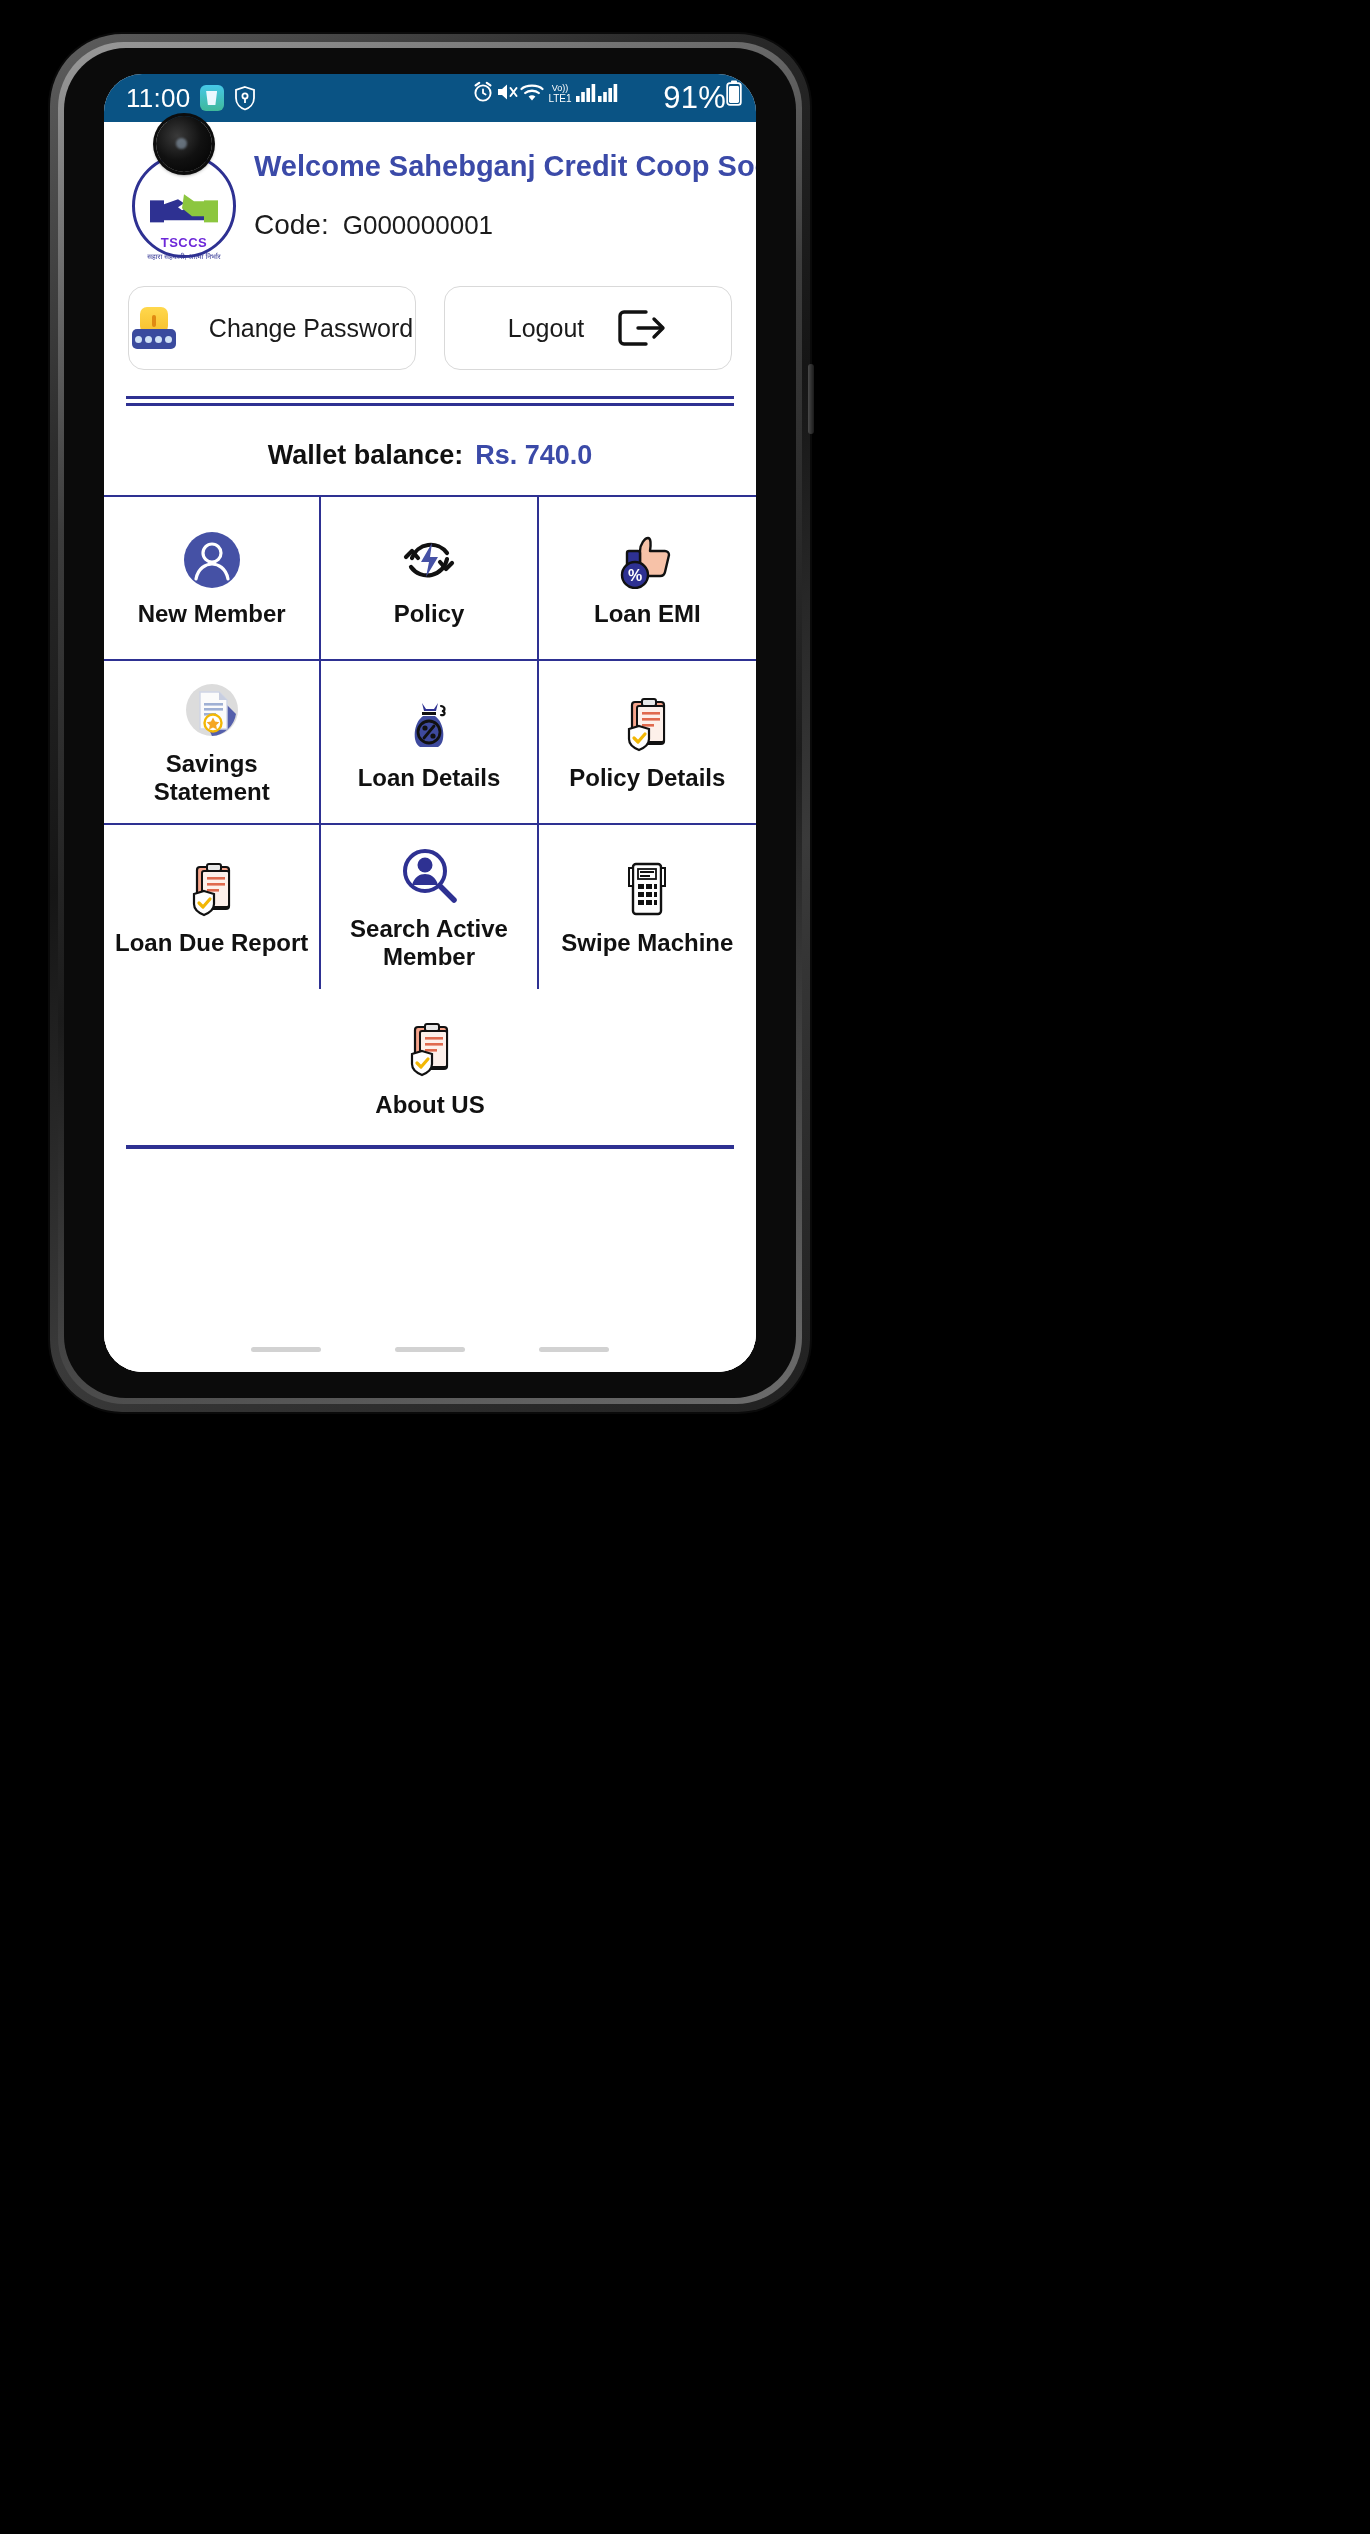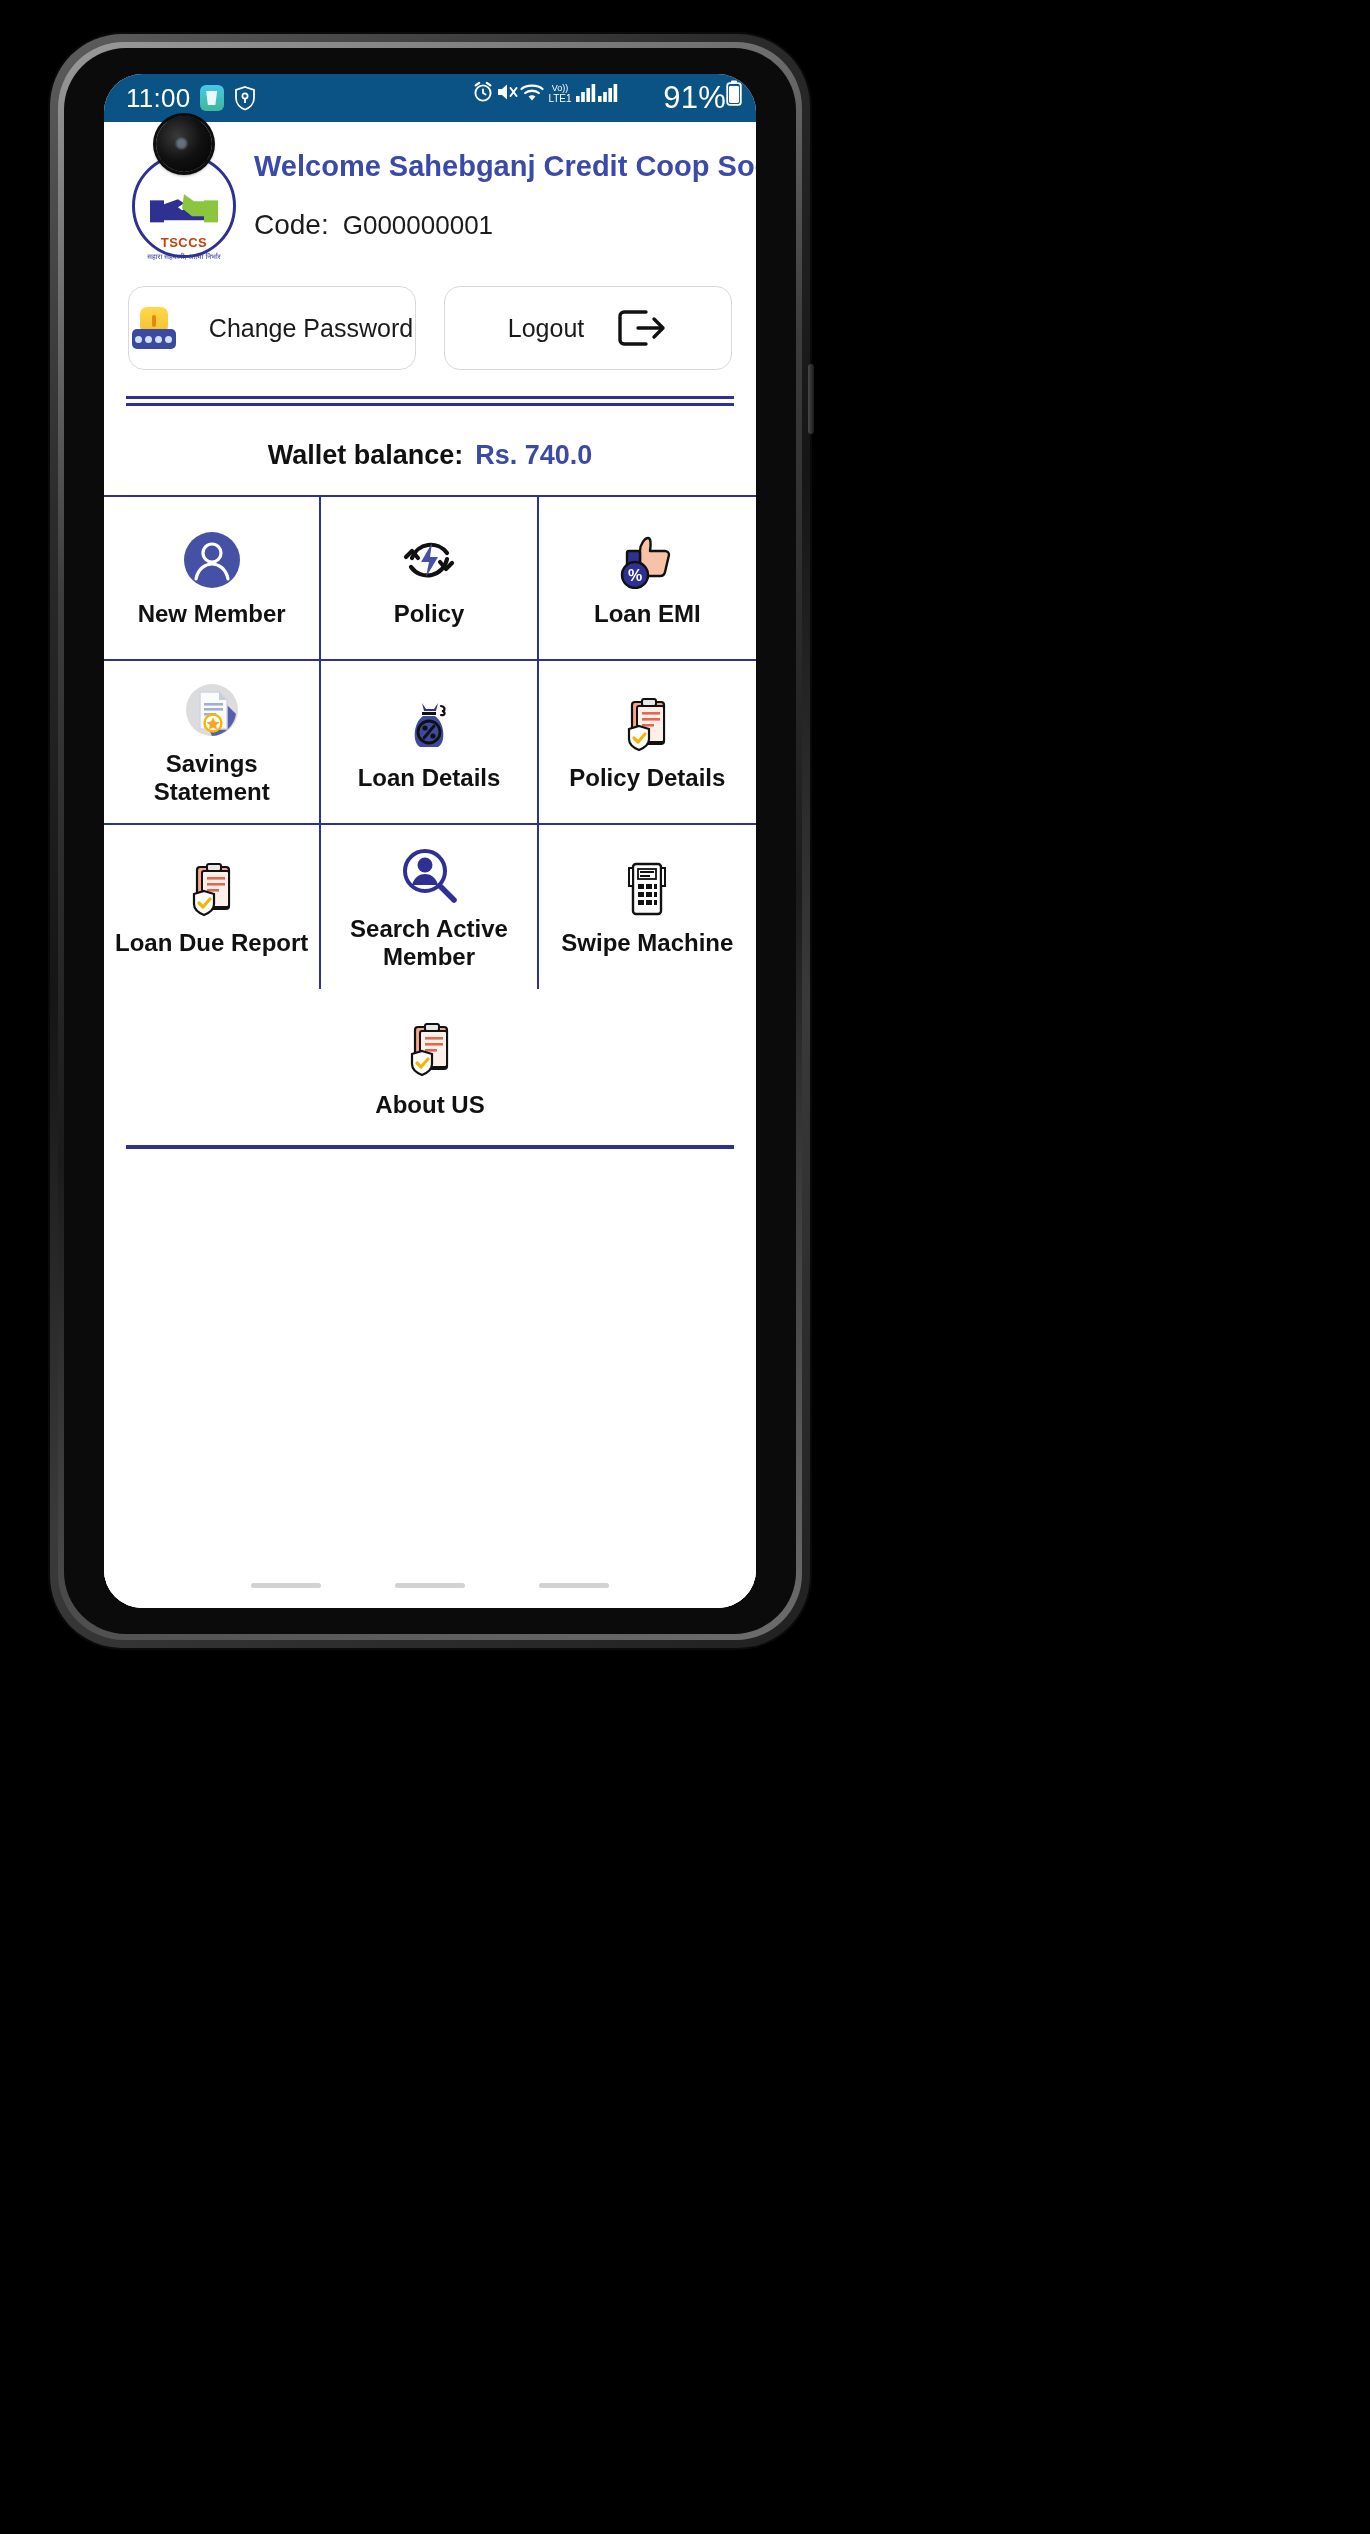--- a/index.html
+++ b/index.html
@@ -3,21 +3,21 @@
 <meta charset="utf-8">
 <style>
   * { margin:0; padding:0; box-sizing:border-box; }
   html,body{ width:1370px; height:2534px; background:#000; overflow:hidden;
     font-family:"Liberation Sans", sans-serif; }
 
   
   .stage{ position:relative; width:1370px; height:2534px; background:#000; }
 
   .phone-outer{
-    position:absolute; left:50px; top:34px; width:760px; height:1614px;
+    position:absolute; left:50px; top:34px; width:760px; height:1378px;
     background:linear-gradient(145deg,#5e5e5e 0%,#2c2c2c 22%,#151515 45%,#3a3a3a 70%,#202020 100%);
     border-radius:72px;
     box-shadow:0 0 0 2px #0a0a0a;
   }
   .phone-mid{
     position:absolute; left:8px; top:8px; right:8px; bottom:8px;
     background:linear-gradient(160deg,#9a9a9a,#3c3c3c 30%,#1b1b1b 60%,#6d6d6d 100%);
     border-radius:66px;
   }
   .phone-inner{
@@ -76,21 +76,21 @@
   .logo-ring{
     position:absolute; left:6px; top:6px; right:6px; bottom:6px; border-radius:50%;
     border:3px solid #2e3192;
   }
   .logo-shake{
     position:absolute; left:50%; top:50%; transform:translate(-50%,-46%);
     width:72px; height:34px;
   }
   .logo-text{
     position:absolute; left:0; right:0; bottom:14px; text-align:center;
-    font-size:13px; font-weight:700; color:#c2410c; letter-spacing:.5px;
+    font-size:13px; font-weight:700; color:#6d28d9; letter-spacing:.5px;
   }
   .logo-sub{
     position:absolute; left:0; right:0; bottom:3px; text-align:center;
     font-size:7px; color:#2e3192; letter-spacing:0;
   }
 
   .head-txt{ flex:1; padding-left:12px; padding-top:10px; }
   .welcome{
     font-size:29px; font-weight:700; color:#3b4aa8; line-height:1.15;
     white-space:nowrap; overflow:hidden;

